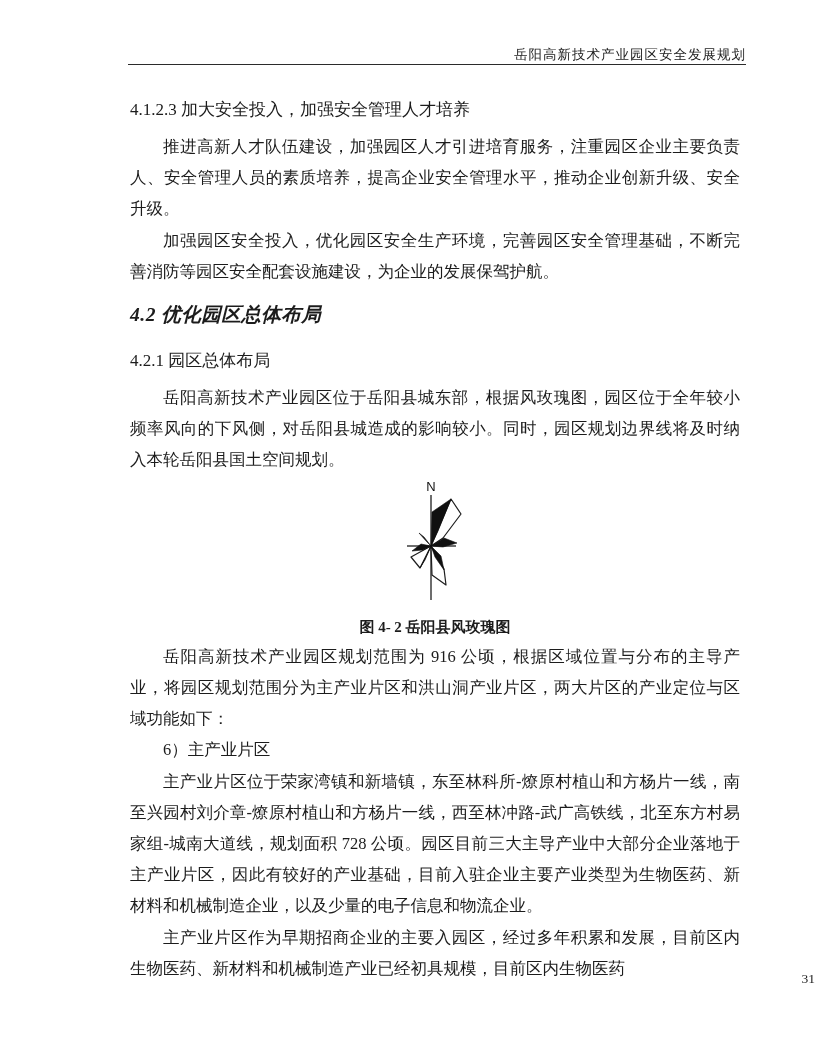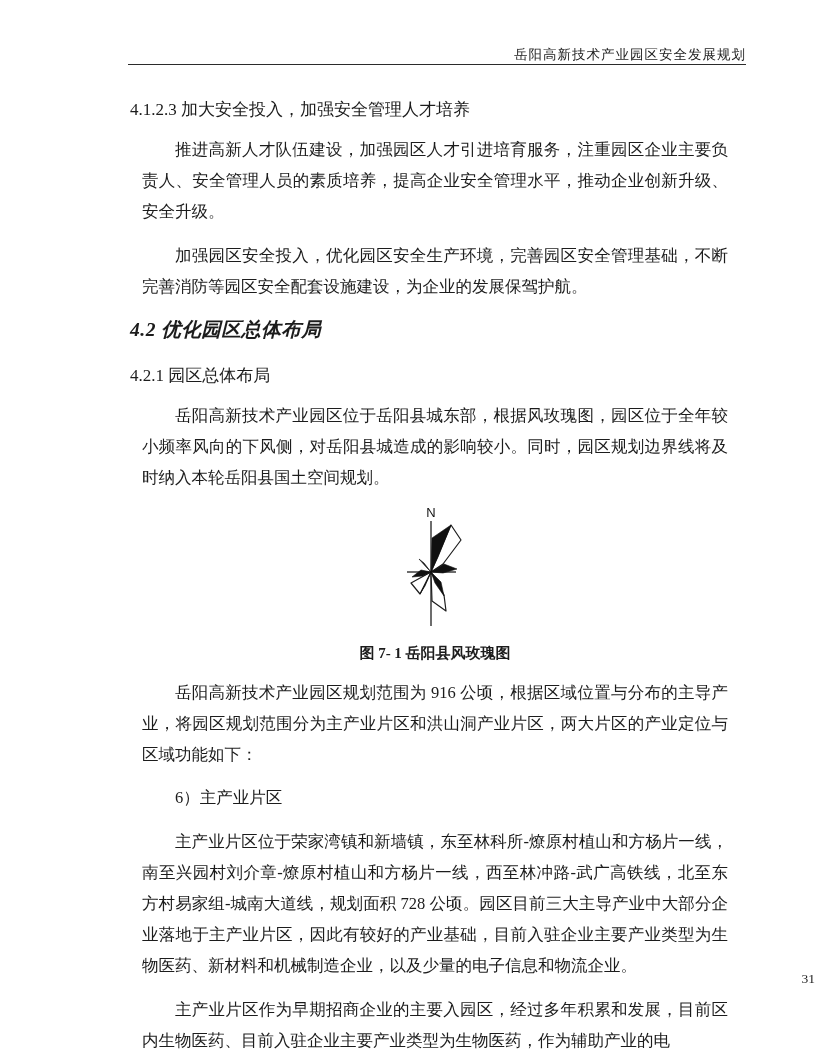--- a/index.html
+++ b/index.html
@@ -30,21 +30,21 @@
   .page-body {
     position: absolute;
     top: 88px;
     left: 130px;
     width: 610px;
     font-size: 16.5px;
     line-height: 31.2px;
     text-align: justify;
   }
   .page-body p {
-    margin: 12px;
+    margin: 0;
     text-indent: 2em;
   }
   .h-sub {
     font-size: 17px;
     font-weight: 400;
     line-height: 25px;
     margin: 9px 0 9px 0;
     text-align: left;
   }
   .h-chapter {
@@ -128,30 +128,30 @@
             <polygon points="40,66 41,32 60,19 47,51"></polygon>
             <polygon points="40,66 53,58 66,63 52,67"></polygon>
             <polygon points="40,66 50,76 53,90 44,77"></polygon>
             <polygon points="40,66 34,80 29,88 36,75"></polygon>
             <polygon points="40,66 30,64 21,71 32,70"></polygon>
             <polygon points="40,66 33,57 28,53 36,62"></polygon>
           </g>
           <text x="40" y="11" text-anchor="middle" class="compass-n">N</text>
         </svg>
       </div>
-      <figcaption>图 7- 1 岳阳县风玫瑰图</figcaption>
+      <figcaption>图 4- 2 岳阳县风玫瑰图</figcaption>
     </figure>
 
     <p>岳阳高新技术产业园区规划范围为 916 公顷，根据区域位置与分布的主导产业，将园区规划范围分为主产业片区和洪山洞产业片区，两大片区的产业定位与区域功能如下：</p>
 
     <p>6）主产业片区</p>
 
     <p>主产业片区位于荣家湾镇和新墙镇，东至林科所-燎原村植山和方杨片一线，南至兴园村刘介章-燎原村植山和方杨片一线，西至林冲路-武广高铁线，北至东方村易家组-城南大道线，规划面积 728 公顷。园区目前三大主导产业中大部分企业落地于主产业片区，因此有较好的产业基础，目前入驻企业主要产业类型为生物医药、新材料和机械制造企业，以及少量的电子信息和物流企业。</p>
 
-    <p>主产业片区作为早期招商企业的主要入园区，经过多年积累和发展，目前区内生物医药、目前入驻企业主要产业类型为生物医药，作为辅助产业的电</p>
+    <p>主产业片区作为早期招商企业的主要入园区，经过多年积累和发展，目前区内生物医药、新材料和机械制造产业已经初具规模，目前区内生物医药</p>
 
   </main>
 
   <footer class="page-footer">
     <span>31</span>
   </footer>
 
 </div>
 
 </body></html>

